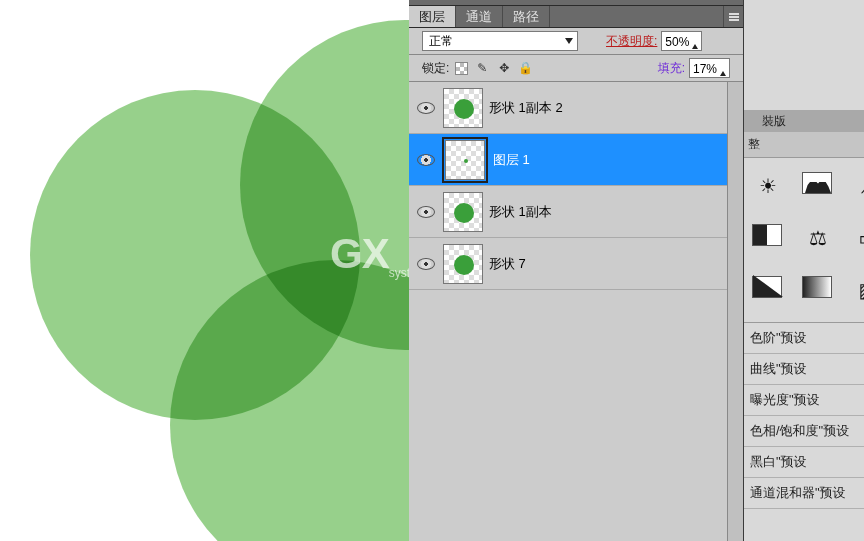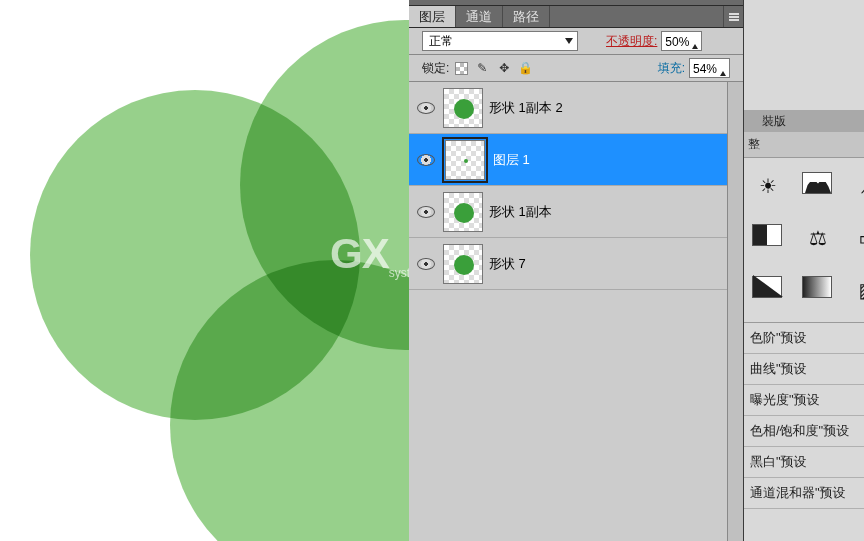--- a/index.html
+++ b/index.html
@@ -133,21 +133,21 @@
       display: inline-flex;
       align-items: center; justify-content: center;
       font-size: 12px;
       color: #333;
     }
     .lock-icon.ck {
       background: repeating-conic-gradient(#bbb 0 25%, #fff 0 50%) 0 0/8px 8px;
       border: 1px solid #888;
       width: 13px; height: 13px;
     }
-    .fill-label { margin-left: auto; color: #0369a1;}
+    .fill-label { margin-left: auto; color: #6d28d9;}
     .layers-list {
       background: #ccc;
       flex: 1;
       overflow-y: auto;
       position: relative;
     }
     .layer-row {
       display: flex;
       align-items: center;
       height: 52px;
@@ -328,21 +328,21 @@
   <div class="lock-row">
     <span class="lock-label">锁定:</span>
     <div class="lock-icons">
       <span class="lock-icon ck"></span>
       <span class="lock-icon">✎</span>
       <span class="lock-icon">✥</span>
       <span class="lock-icon">🔒</span>
     </div>
     <span class="fill-label">填充:</span>
     <div class="pct-box">
-      <span>54%</span>
+      <span>17%</span>
       <span class="tri"></span>
     </div>
   </div>
 
   <div class="layers-list" id="layers-list">
     <div class="layer-row">
         <div class="eye-col">
           <div class="eye"></div>
         </div>
         <div class="thumb">

